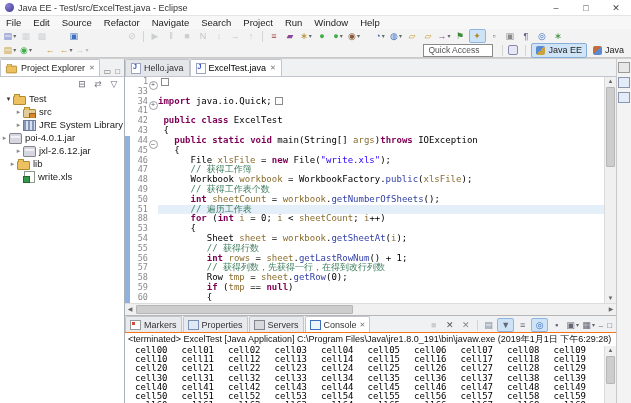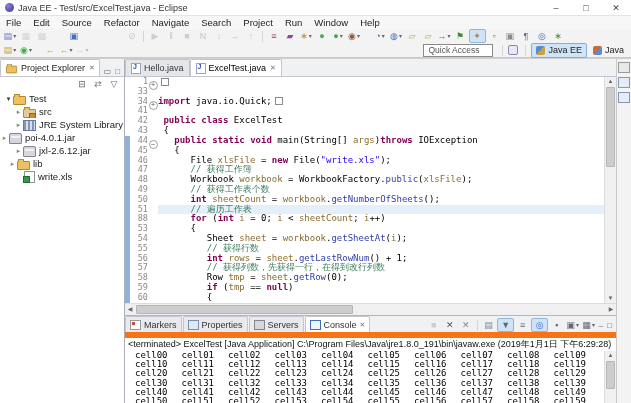--- a/index.html
+++ b/index.html
@@ -100,21 +100,21 @@
   
   .vscroll{width:11px;flex:none;background:#f0f0f0;border-left:1px solid #dcdcdc;position:relative;}
   .vthumb{position:absolute;left:1px;right:1px;background:#cdcdcd;border:1px solid #b6b6b6;border-radius:1px;}
   .sarrow{position:absolute;left:0;right:0;text-align:center;font-size:6px;color:#666;height:9px;line-height:9px;}
   .hscroll{height:11px;background:#f0f0f0;border-top:1px solid #dcdcdc;position:relative;flex:none;}
   .hthumb{position:absolute;top:1px;bottom:1px;background:#cdcdcd;border:1px solid #b6b6b6;border-radius:1px;}
   .harrow{position:absolute;top:0;width:10px;text-align:center;font-size:6px;color:#666;line-height:11px;}
 
   
   .console{flex:1;display:flex;flex-direction:column;border-top:1px solid #b6b6b6;min-height:0;}
-  .cons-tabrow{height:16px;background:#f0f1f3;border-bottom:6px solid #f97316;display:flex;align-items:flex-end;}
+  .cons-tabrow{height:16px;background:#f0f1f3;border-bottom:1px solid #f97316;display:flex;align-items:flex-end;}
   .ctab{height:15px;display:inline-flex;align-items:center;padding:0 4px;font-size:9px;color:#333;
         border:1px solid #c2c6cc;border-bottom:none;border-radius:2px 2px 0 0;background:#e9eaee;white-space:nowrap;margin-right:1px;}
   .ctab.active{background:#fff;}
   .ctab .x{font-size:7px;color:#777;margin-left:3px;}
   .ci{width:9px;height:8px;margin-right:3px;position:relative;flex:none;}
   .ci.markers{background:#fff;border:1px solid #999;}
   .ci.markers:after{content:"";position:absolute;left:1px;top:1px;width:3px;height:3px;background:#d04a3a;}
   .ci.properties{background:#dfe9f6;border:1px solid #7a90b0;}
   .ci.servers{background:#d8d8dc;border:1px solid #84848e;}
   .ci.console{background:#eef4fb;border:1px solid #3d6fbf;}

